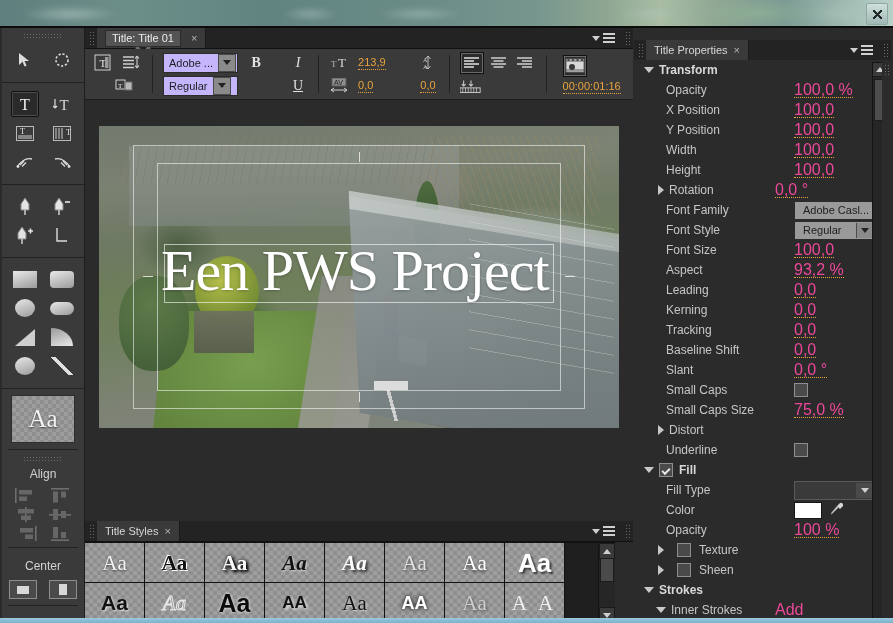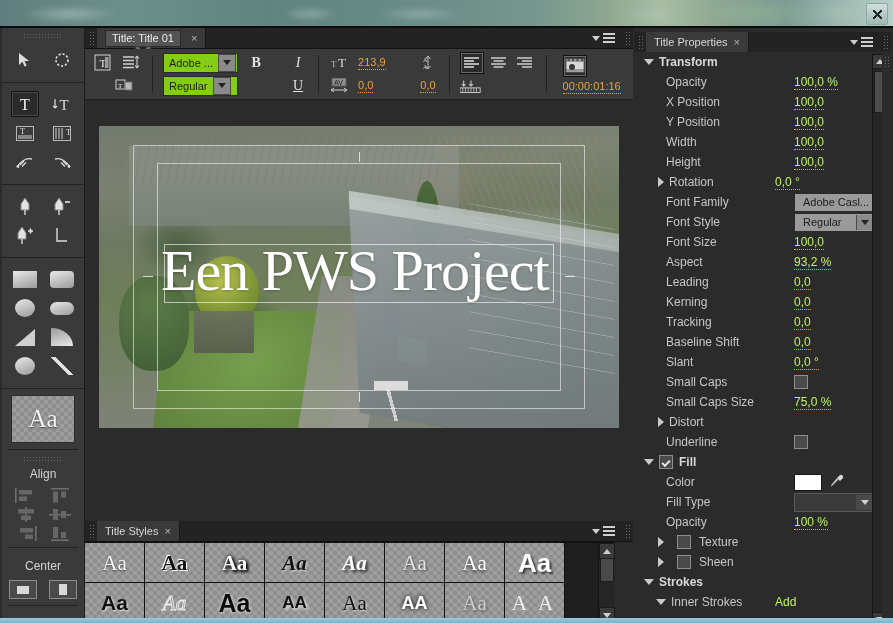--- a/index.html
+++ b/index.html
@@ -40,21 +40,21 @@
        linear-gradient(-45deg,transparent 42%,#000 42%,#000 58%,transparent 58%);}
 
   
   .frame{position:absolute;left:0;top:26px;width:893px;height:597px;
     background:#2b2b2b;border-top:2px solid #0c0c0c;box-sizing:border-box;}
 
   
   .toolcol{position:absolute;left:2px;top:0px;width:82px;height:595px;background:#3a3a3a;
     border-right:1px solid #1d1d1d;}
   .centercol{position:absolute;left:85px;top:0px;width:548px;height:595px;background:#2b2b2b;}
-  .rightcol{position:absolute;left:634px;top:4px;width:257px;height:522px;background:#2b2b2b;}
+  .rightcol{position:absolute;left:634px;top:12px;width:257px;height:522px;background:#2b2b2b;}
 
   
   .grip{display:inline-block;width:5px;height:14px;
     background-image:radial-gradient(circle,#6f6f6f 40%,transparent 45%);
     background-size:3px 3px;background-repeat:repeat;opacity:.95;vertical-align:middle;}
   .griph{width:40px;height:5px;display:block;margin:2px auto 1px auto;
     background-image:radial-gradient(circle,#6b6b6b 40%,transparent 45%);
     background-size:3px 3px;}
 
   
@@ -119,21 +119,21 @@
     display:flex;align-items:center;justify-content:center;}
 
   
   .ttoolbar{height:50px;background:#3a3a3a;border-bottom:1px solid #1d1d1d;
     display:flex;align-items:center;padding:0 6px;gap:8px;position:relative;}
   .tb-sep{width:1px;height:38px;background:#222;margin:0 2px;}
   .tb-col{display:flex;flex-direction:column;gap:3px;}
   .tb-row{display:flex;align-items:center;gap:7px;}
   .ibtn{width:22px;height:20px;display:flex;align-items:center;justify-content:center;color:#dcdcdc;}
   .ibtn.sel{background:#2b2b2b;box-shadow:inset 0 0 0 1px #6a6a6a;border:1px solid #101010;}
-  .fsel{display:inline-flex;align-items:center;background:#84cc16;border:1px solid #2b2b2b;height:18px;}
+  .fsel{display:inline-flex;align-items:center;background:#c4b5fd;border:1px solid #2b2b2b;height:18px;}
   .fsel .t{padding:0 5px;line-height:18px;color:#1d1d1d;font-size:11px;white-space:nowrap;}
   .fsel .d{width:16px;height:16px;margin:0 1px 0 0;background:#8a8a8a;border:1px solid #4a4a4a;
     display:flex;align-items:center;justify-content:center;}
   .caretdn{width:0;height:0;border-left:4px solid transparent;border-right:4px solid transparent;border-top:5px solid #222;}
   .num{color:#e8a33d;font-size:11px;border-bottom:1px dotted #e8a33d;line-height:13px;}
   .bibtn{width:20px;height:20px;display:flex;align-items:center;justify-content:center;
     font-family:"Liberation Serif",serif;font-size:14px;color:#e2e2e2;}
 
   
   .preview{position:relative;height:421px;background:#2b2b2b;overflow:hidden;}
@@ -214,21 +214,21 @@
   .vscroll .up,.vscroll .dn{height:14px;display:flex;align-items:center;justify-content:center;background:#3a3a3a;border:1px solid #1a1a1a;}
   .vscroll .thumb{position:absolute;top:15px;left:1px;width:12px;height:22px;background:#4a4a4a;border:1px solid #1c1c1c;}
   .tri-up{width:0;height:0;border-left:4px solid transparent;border-right:4px solid transparent;border-bottom:5px solid #cfcfcf;}
   .tri-dn{width:0;height:0;border-left:4px solid transparent;border-right:4px solid transparent;border-top:5px solid #cfcfcf;}
 
   
   .props{position:absolute;left:0;top:20px;width:257px;height:575px;background:#2b2b2b;overflow:hidden;}
   .proplist{position:absolute;left:2px;top:0;width:238px;height:575px;overflow:hidden;}
   .prow{display:flex;align-items:center;height:20px;padding-left:8px;}
   .prow .plabel{flex:0 0 128px;color:#c6c6c6;font-size:12px;}
-  .prow .pval{color:#bef264;font-size:12px;border-bottom:1px dotted #e8a33d;line-height:14px;}
+  .prow .pval{color:#ec4899;font-size:16px;border-bottom:1px dotted #e8a33d;line-height:14px;}
   .prow.grouphdr .plabel{font-weight:bold;color:#d8d8d8;}
   .disc{width:0;height:0;border-left:5px solid transparent;border-right:5px solid transparent;
     border-top:6px solid #c9c9c9;margin-right:5px;}
   .disc.right{border:none;width:0;height:0;border-top:5px solid transparent;border-bottom:5px solid transparent;
     border-left:6px solid #c9c9c9;}
   .indent{padding-left:22px;}
   .cbox{width:12px;height:12px;background:#4a4a4a;border:1px solid #8e8e8e;display:inline-block;}
   .cbox.checked{position:relative;}
   .cbox.checked:after{content:"";position:absolute;left:2px;top:4px;width:6px;height:3px;
     border-left:2px solid #e8e8e8;border-bottom:2px solid #e8e8e8;transform:rotate(-45deg);}
@@ -883,39 +883,39 @@
             <span class="plabel indent">Underline</span>
             <span class="cbox"></span>
           </div>
 
           <div class="prow grouphdr">
             <span class="disc"></span>
             <span class="cbox checked" style="margin-right:6px;"></span>
             <span class="plabel" style="flex:0 0 100px;">Fill</span>
           </div>
           <div class="prow">
+            <span class="plabel indent">Fill Type</span>
+            <span class="psel empty">
+              <span class="t"></span>
+              <span class="d">
+                  <span class="caretdn" style="border-top-color:#cfcfcf;"></span>
+                </span>
+            </span>
+          </div>
+          <div class="prow">
             <span class="plabel indent">Color</span>
             <span class="swatchw"></span>
             <span class="eyed">
               <svg width="15" height="15" viewBox="0 0 15 15">
                   <path d="M10.5 1.5 a2 2 0 0 1 3 3 L11 7 L8 4 Z" fill="#d8d8d8"></path>
                   <path d="M8 4 L9.5 5.5 L4 11 L2 12.8 L2.6 10.5 Z" fill="#c4c4c4"></path>
                 </svg>
             </span>
           </div>
           <div class="prow">
-            <span class="plabel indent">Fill Type</span>
-            <span class="psel empty">
-              <span class="t"></span>
-              <span class="d">
-                  <span class="caretdn" style="border-top-color:#cfcfcf;"></span>
-                </span>
-            </span>
-          </div>
-          <div class="prow">
             <span class="plabel indent">Opacity</span>
             <span class="pval">100 %</span>
           </div>
           <div class="prow">
             <span style="padding-left:14px;display:flex;align-items:center;gap:8px;">
               <span class="disc right"></span>
               <span class="cbox"></span>
             </span>
             <span class="plabel" style="flex:0 0 90px;padding-left:8px;">Texture</span>
           </div>

